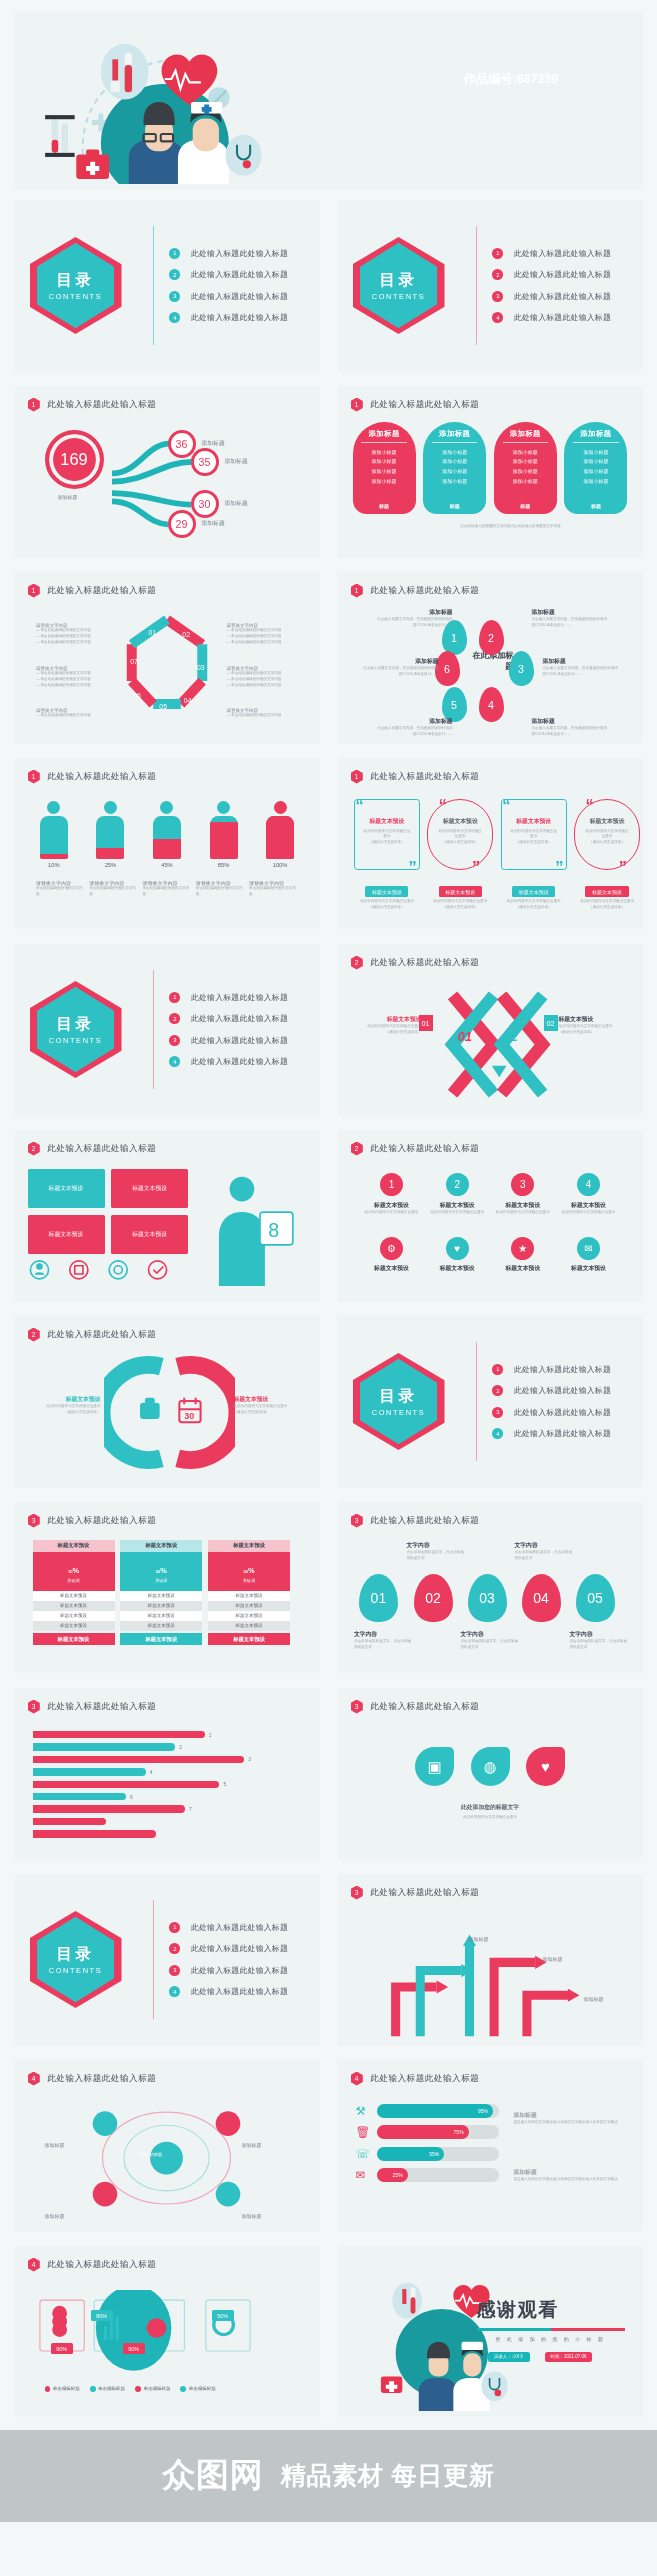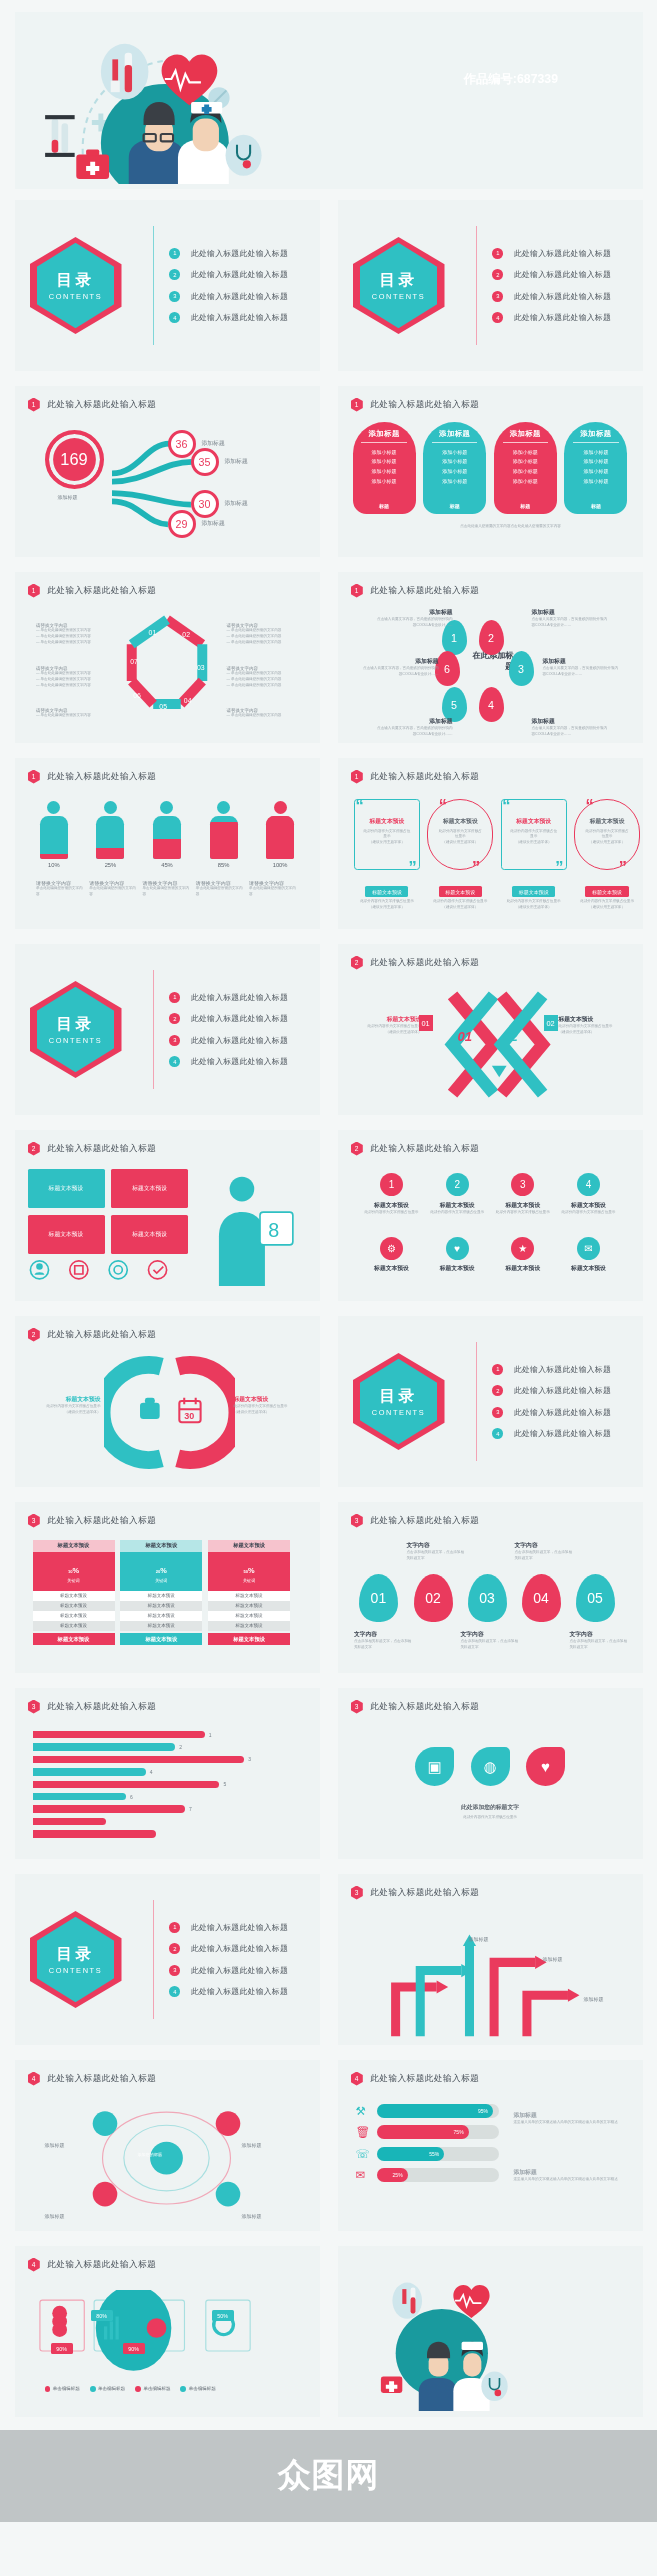--- a/index.html
+++ b/index.html
@@ -1084,23 +1084,36 @@
         <path d="M100 170v-24c0-10 8-16 18-16h8c10 0 18 6 18 16v24z" fill="#ffffff"></path>
         <rect x="112" y="100" width="22" height="28" rx="10" fill="#f2d2b6"></rect>
         <path d="M110 104c0-11 6-18 13-18s13 7 13 18c0 0-4-7-13-7s-13 7-13 7z" fill="#2f353b"></path>
         <rect x="110" y="86" width="26" height="10" rx="2" fill="#fff"></rect>
         <rect x="12" y="128" width="26" height="20" rx="3" fill="#e8354f"></rect>
         <path d="M22 134h6v4h4v5h-4v4h-6v-4h-4v-5h4z" fill="#fff"></path>
         <ellipse cx="150" cy="140" rx="16" ry="18" fill="#cfe6ec"></ellipse>
         <path d="M144 130v8a6 6 0 0 0 12 0v-8" stroke="#17737a" stroke-width="2" fill="none"></path>
         <circle cx="154" cy="148" r="4" fill="#e8354f"></circle>
       </svg>
+      <div style="position:absolute;right:18px;top:51px;width:148px">
+        <div class="thanks-title">感谢观看</div>
+        <div class="rule" style="width:148px;margin-top:5px">
+            <i class="a"></i>
+            <i class="b"></i>
+          </div>
+        <div style="font-size:5px;color:#6c7780;letter-spacing:2.5px;text-align:center;margin-top:5px">在 此 添 加 的 您 的 小 标 题</div>
+        <div style="display:flex;gap:15px;margin-top:10px;padding-left:11.5px">
+          <span style="background:#18b5b8;color:#fff;font-size:4.5px;padding:2.5px 5.8px;border-radius:2.5px">演讲人：小X子</span>
+          <span style="background:#ea3a5d;color:#fff;font-size:4.5px;padding:2.5px 5.8px;border-radius:2.5px">时间：2021.07.06</span>
+        </div>
+      </div>
     </div>
 
   </div>
 
   <div class="wm">
     <span class="wm-logo">众图网</span>
+    <span class="wm-txt">精品素材  每日更新</span>
   </div>
   <div class="wm-code">作品编号:687339</div>
 
 </div>
 
 
 </body></html>

